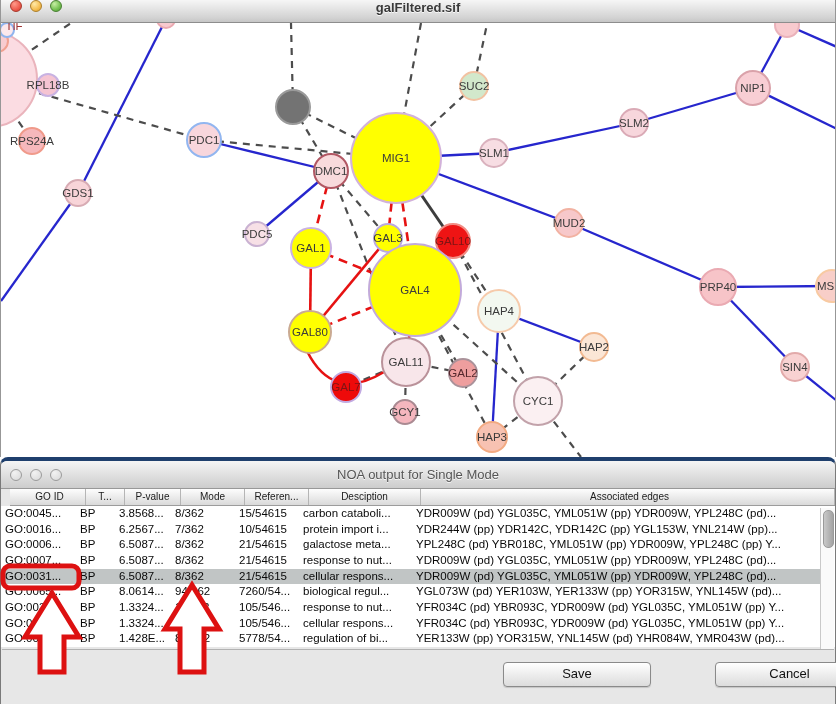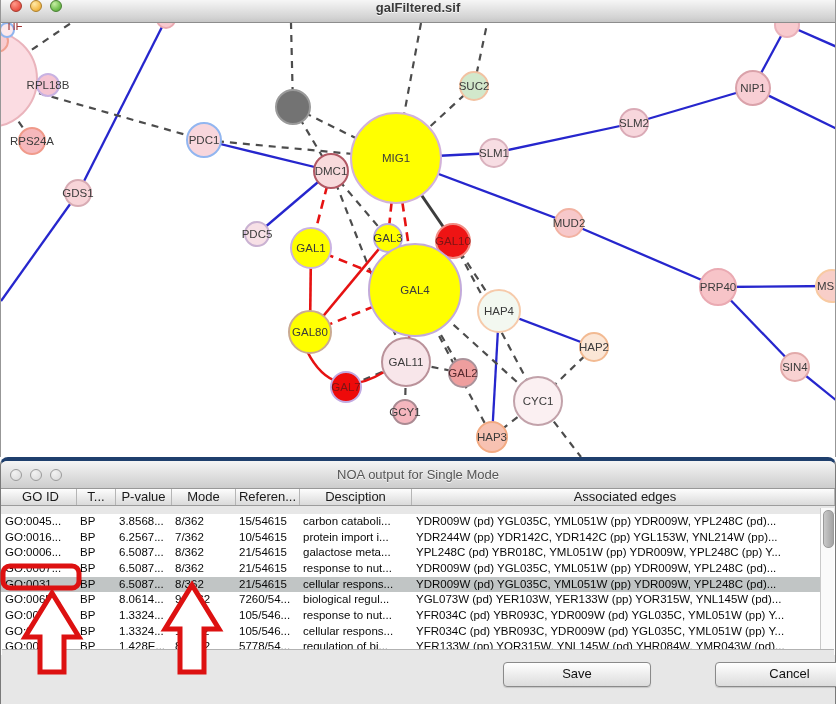--- a/index.html
+++ b/index.html
@@ -20,24 +20,24 @@
   .light.inactive{background:radial-gradient(circle at 35% 30%,#f2f2f2,#d7d7d7);border:1px solid #9b9b9b;}
   .canvas{position:relative;width:100%;height:434px;background:#fff;overflow:hidden;}
   
   .noa-window{position:absolute;left:0;top:457px;width:836px;height:296px;box-sizing:border-box;
     border:1px solid #7a7a7a;border-top:4px solid #1f3f6d;border-radius:8px 8px 0 0;background:#e7e7e7;}
   .noa-titlebar{height:27px;background:linear-gradient(#f5f5f5,#cccccc);
     border-bottom:1px solid #989898;border-radius:6px 6px 0 0;position:relative;display:flex;align-items:center;}
   .noa-titlebar .title{position:absolute;left:0;right:0;text-align:center;font-size:13px;color:#555;
     text-shadow:0 1px 0 rgba(255,255,255,.8);}
   .noa-header{height:16px;display:flex;background:linear-gradient(#fdfdfd,#dadada);
-    border-bottom:1px solid #9c9c9c;font-size:13px;color:#1a1a1a;}
+    border-bottom:1px solid #9c9c9c;font-size:10px;color:#1a1a1a;margin-left:9px;}
   .noa-header .cell{box-sizing:border-box;text-align:center;line-height:15px;
     border-right:1px solid #b5b5b5;overflow:hidden;white-space:nowrap;}
-  .noa-body{height:141px;background:#fff;overflow:hidden;position:relative;margin-top:8px;}
+  .noa-body{height:141px;background:#fff;overflow:hidden;position:relative;}
   .trow{display:flex;height:15.66px;line-height:15.66px;font-size:11.5px;color:#090909;width:820px;}
   .trow.selected{background:#c1c5c5;}
   .trow .cell{box-sizing:border-box;padding-left:3px;overflow:hidden;white-space:nowrap;}
   .col-0{width:76px;padding-left:4px!important;}
   .col-1{width:39px;}
   .col-2{width:56px;}
   .col-3{width:64px;}
   .col-4{width:64px;}
   .col-5{width:112px;}
   .col-6{flex:1;padding-left:4px!important;}

